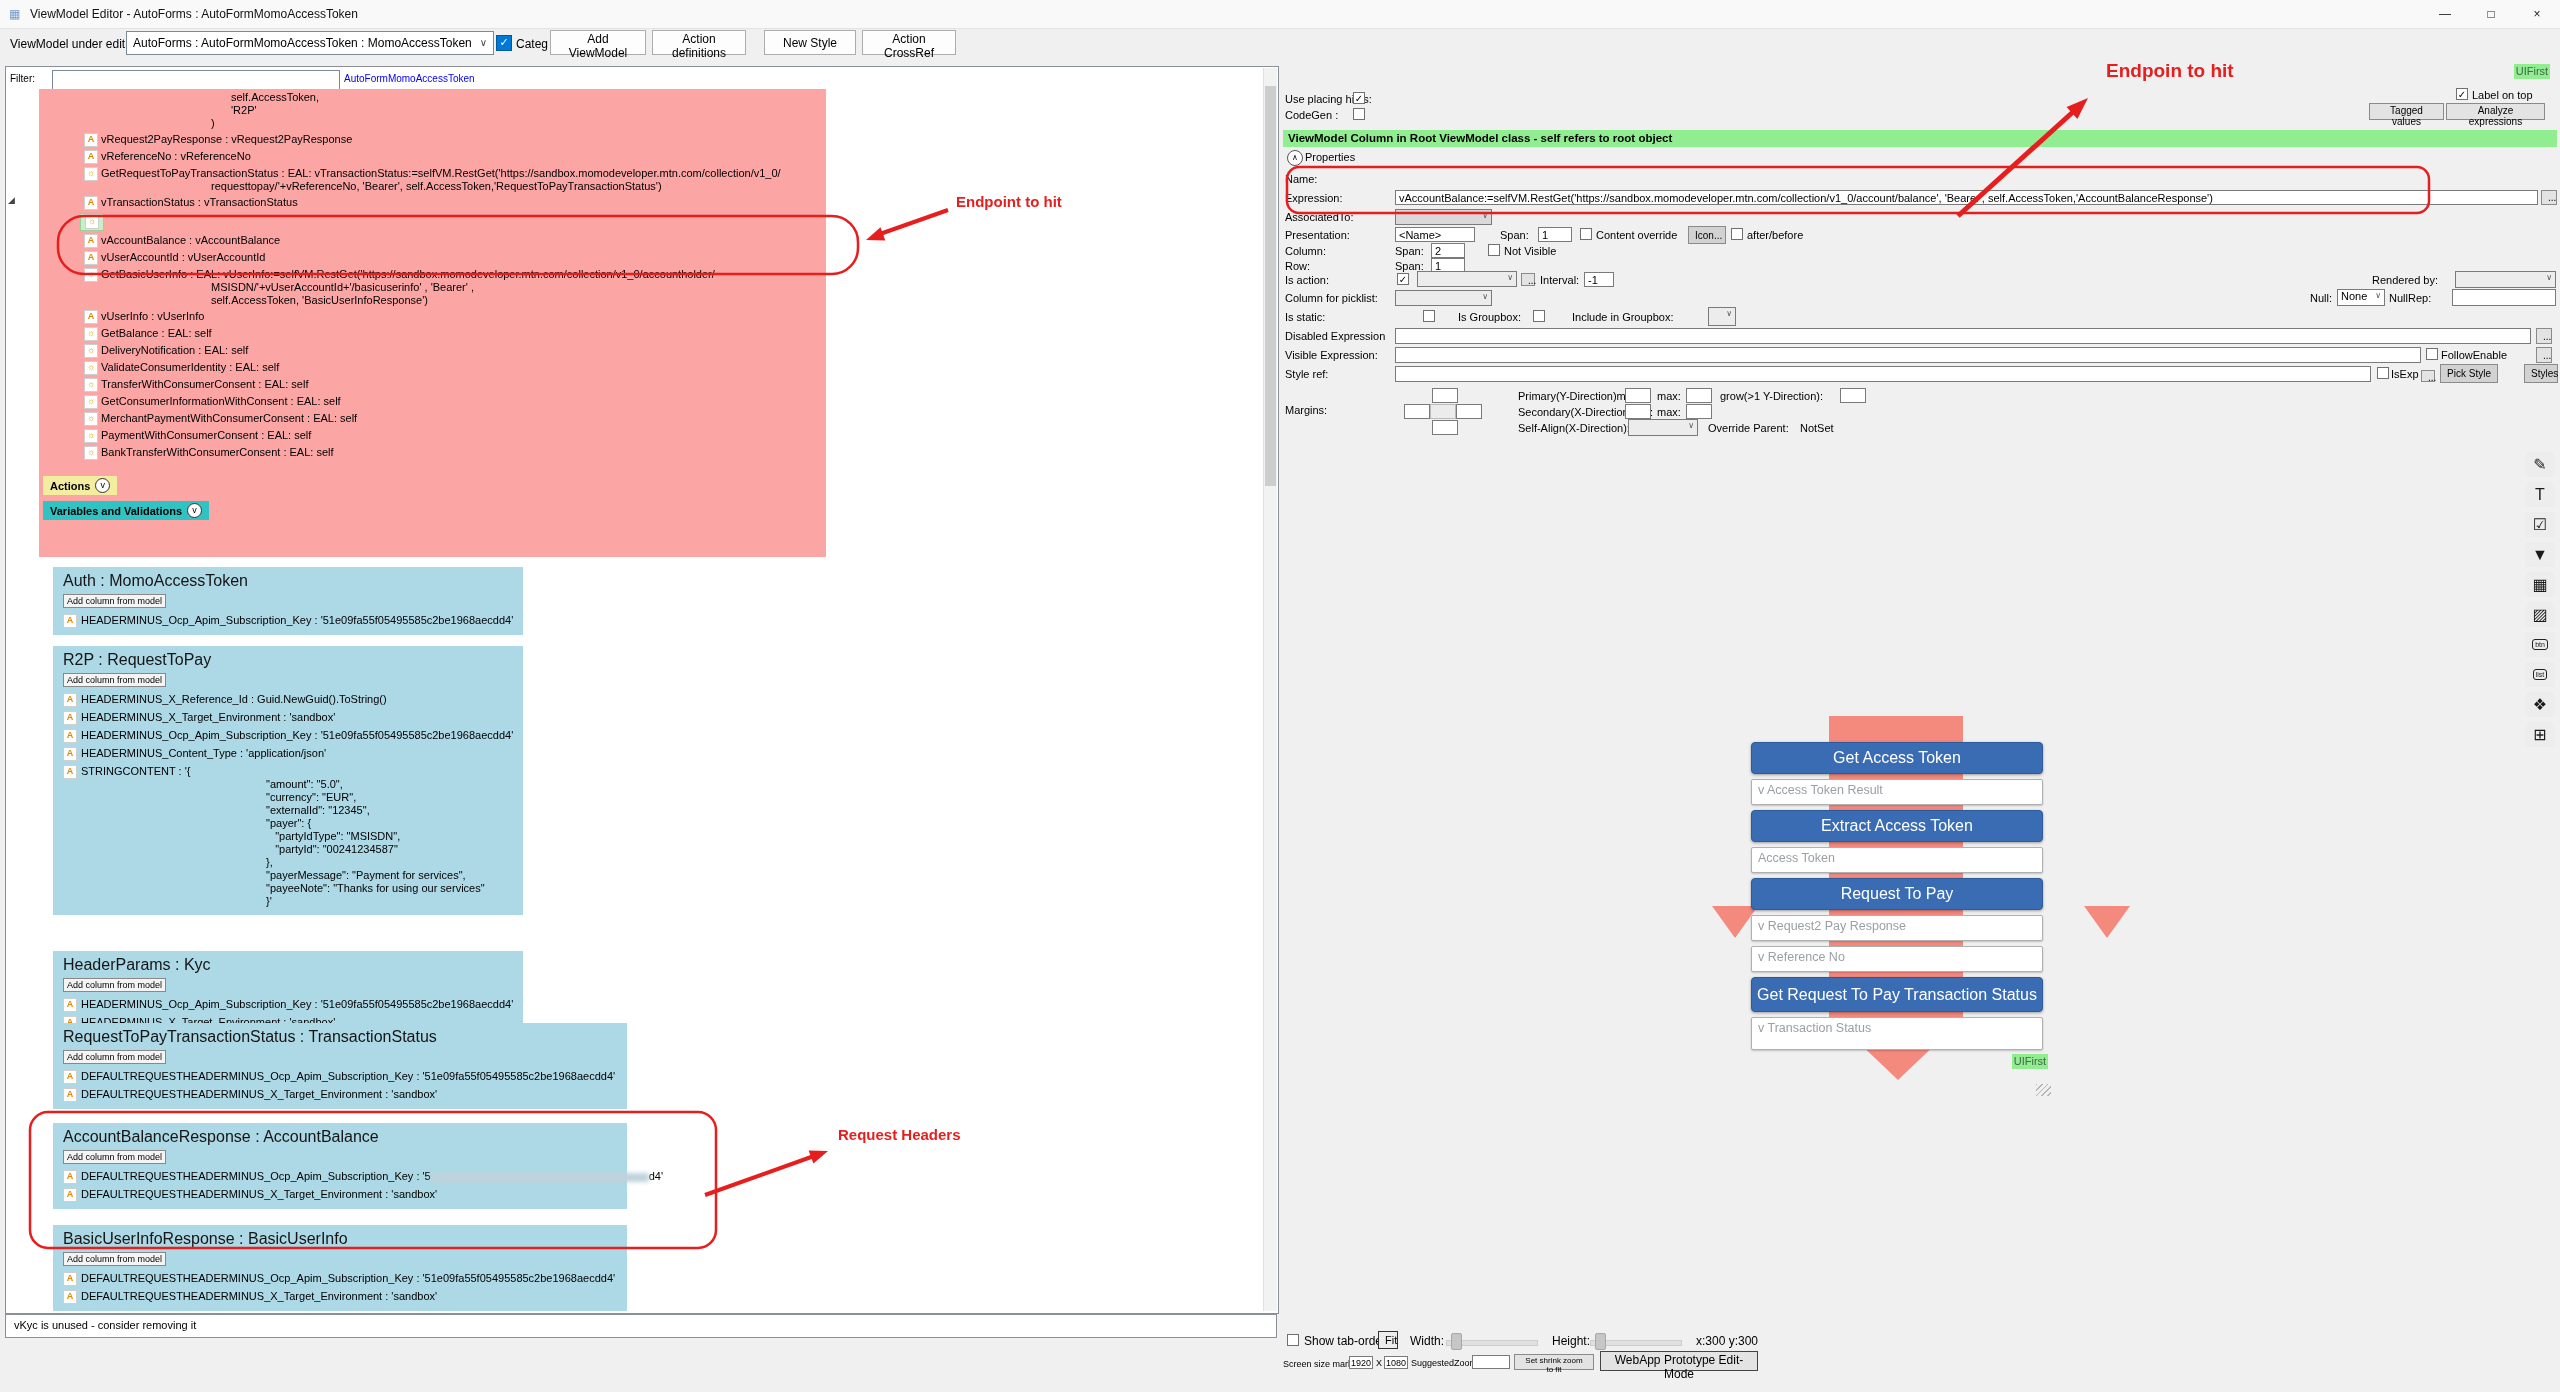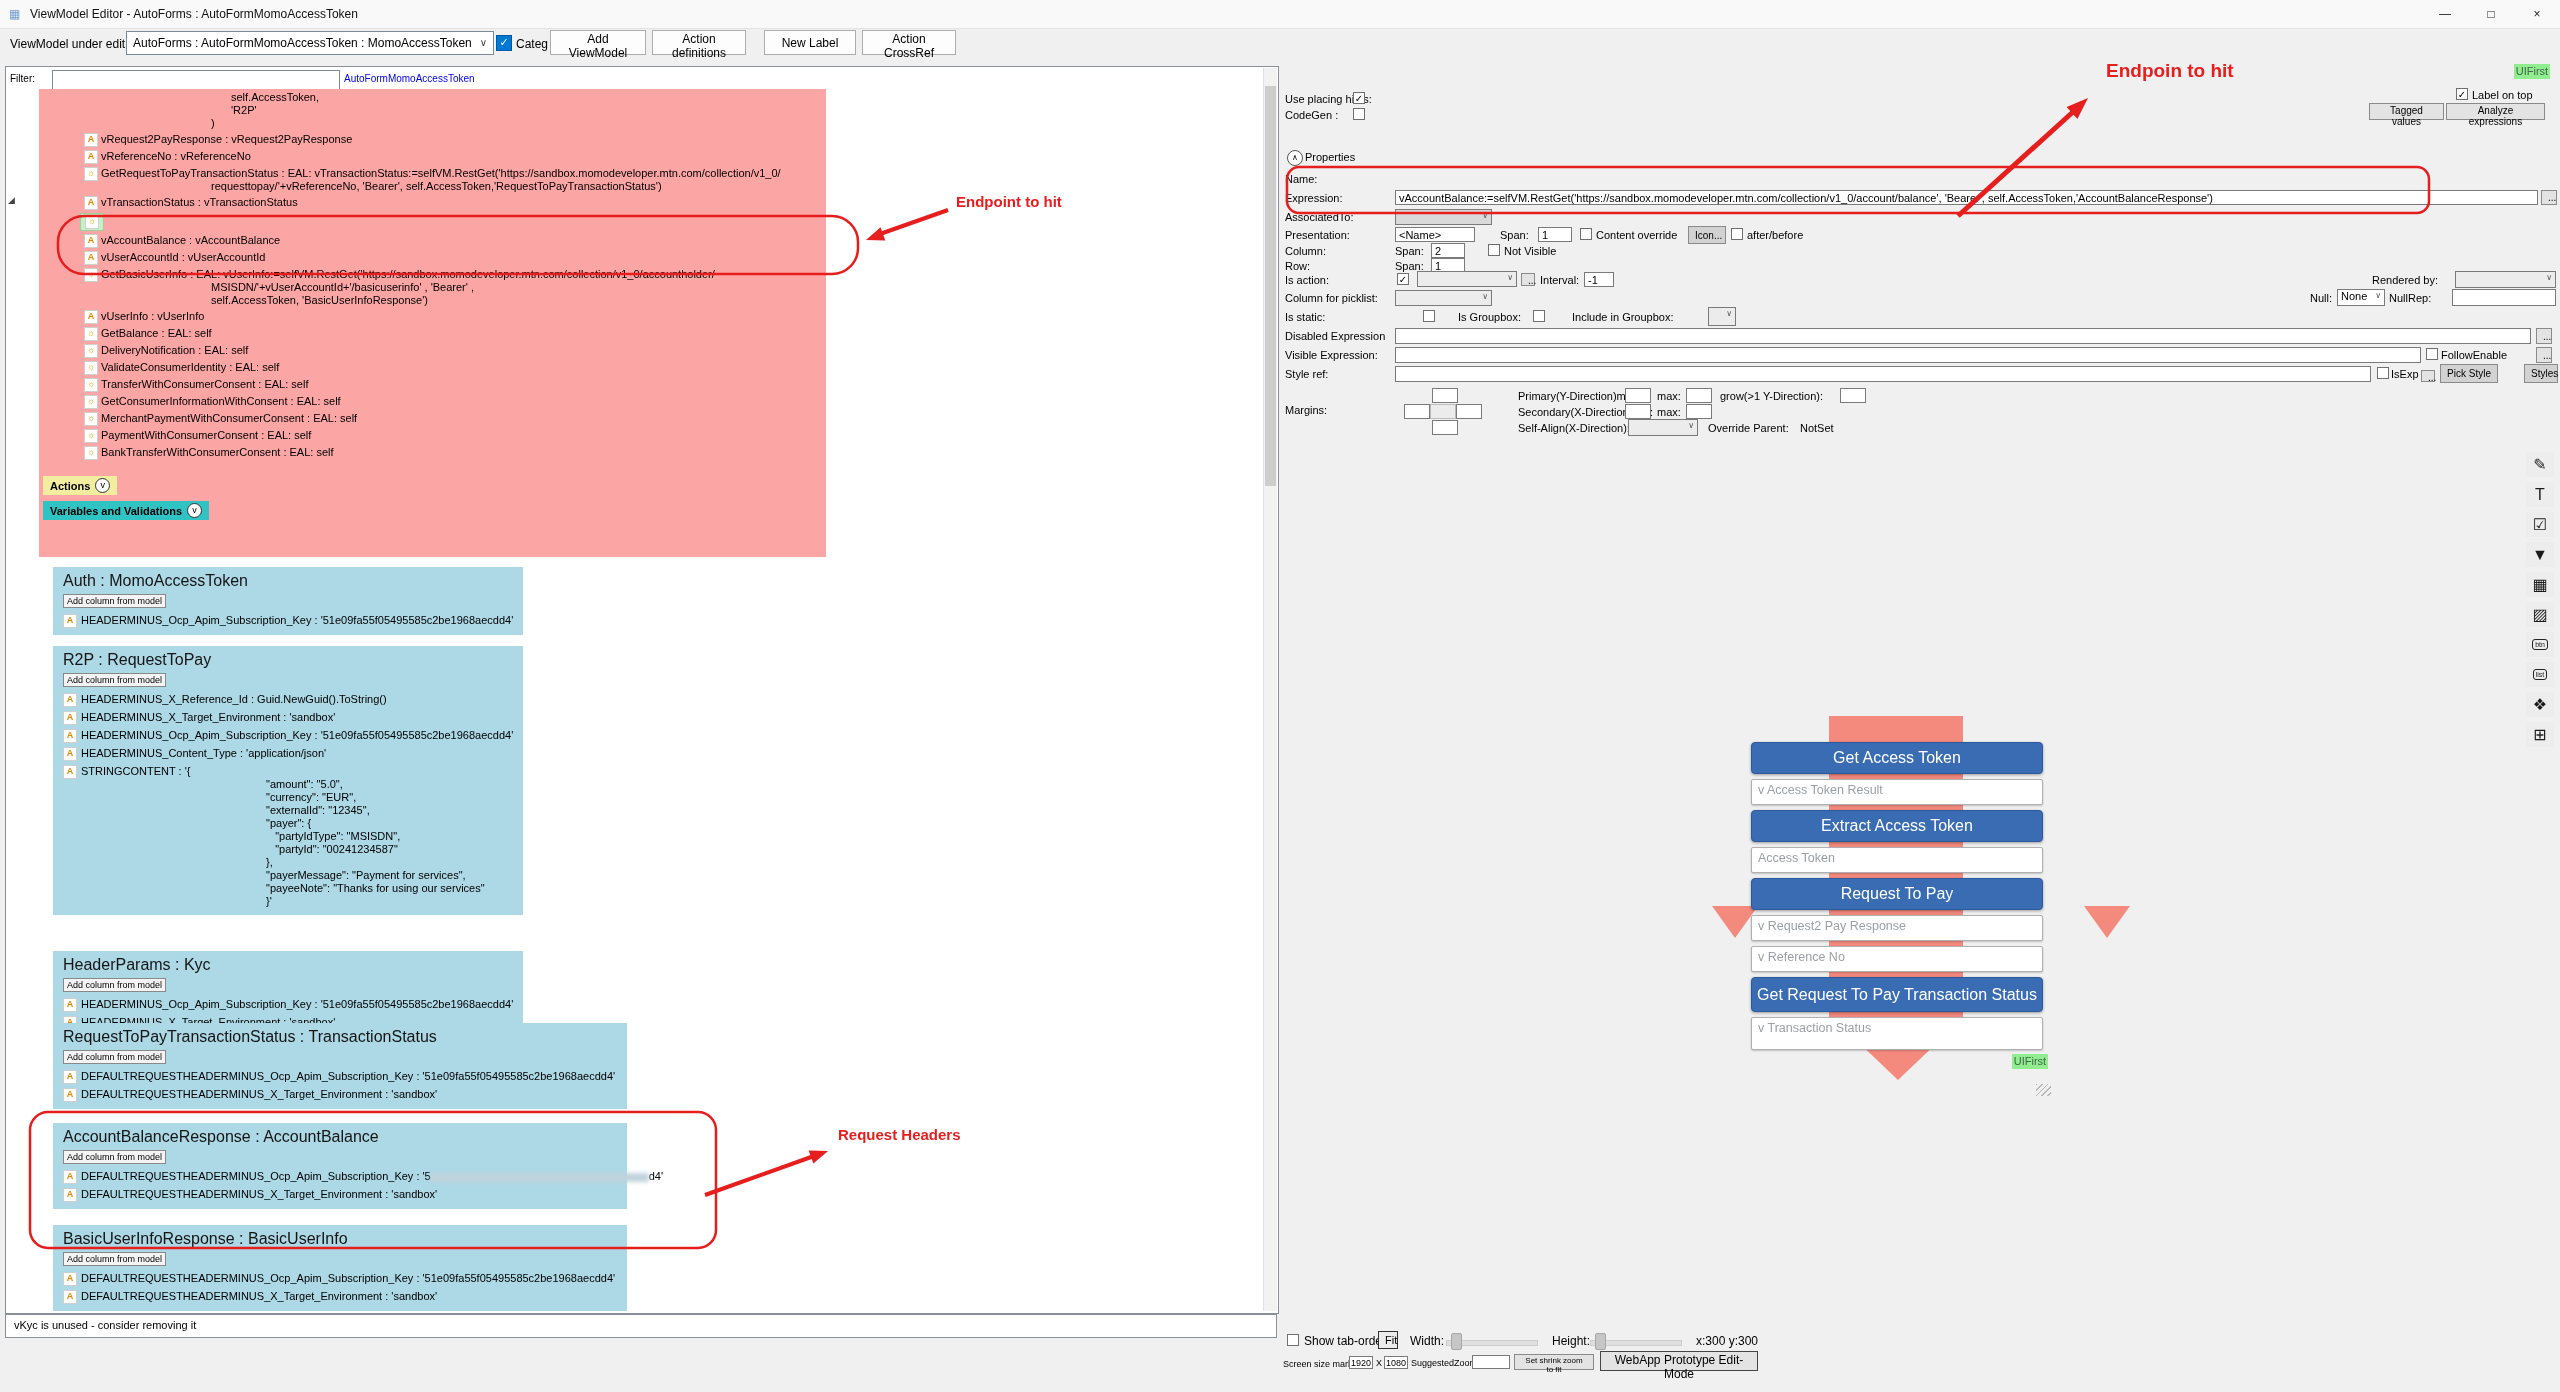--- a/index.html
+++ b/index.html
@@ -105,21 +105,21 @@
   <span class="tb-label">ViewModel under edit:</span>
   <div class="combo">
     <span>AutoForms : AutoFormMomoAccessToken : MomoAccessToken</span>
     <span class="arr">∨</span>
   </div>
   <div class="cb-blue">✓</div>
   <span class="categ-label">Categ</span>
   <div>
       <button class="tb-btn" style="left: 550px; width: 96px;">Add ViewModel</button>
       <button class="tb-btn" style="left: 652px; width: 94px;">Action definitions</button>
-      <button class="tb-btn" style="left: 764px; width: 92px;">New Label</button>
+      <button class="tb-btn" style="left: 764px; width: 92px;">New Style</button>
       <button class="tb-btn" style="left: 862px; width: 94px;">Action CrossRef</button>
     </div>
 
   <div class="lpanel">
     <span class="filter-label">Filter:</span>
     <input class="filter-input" style="">
     <span class="model-link">AutoFormMomoAccessToken</span>
     <span class="expander">◢</span>
 
     <div class="green-area">
@@ -340,20 +340,21 @@
   <div class="cbx ck" style="left:1353px;top:92px;"></div>
   <span class="rlab" style="left:1285px;top:109px;">CodeGen :</span>
   <div class="cbx" style="left:1353px;top:108px;"></div>
 
   <div class="badge" style="left:2514px;top:64px;width:36px;height:15px;">UIFirst</div>
   <div class="cbx ck" style="left:2456px;top:88px;"></div>
   <span class="rlab" style="left:2472px;top:89px;">Label on top</span>
   <button class="sbtn" style="left:2369px;top:103px;width:75px;height:17px;">Tagged values</button>
   <button class="sbtn" style="left:2446px;top:103px;width:99px;height:17px;">Analyze expressions</button>
 
+  <div class="infobar">ViewModel Column in Root ViewModel class - self refers to root object</div>
   <div class="prop-circ">∧</div>
   <span class="rlab" style="left:1305px;top:151px;">Properties</span>
 
   <span class="rlab" style="left:1285px;top:173px;text-align:center;">Name:</span>
 
   <span class="rlab" style="left:1285px;top:192px;">Expression:</span>
   <input class="rin" style="left: 1395px; top: 190px; width: 1143px; height: 15px;" value="vAccountBalance:=selfVM.RestGet('https://sandbox.momodeveloper.mtn.com/collection/v1_0/account/balance', 'Bearer', self.AccessToken,'AccountBalanceResponse')">
   <button class="sbtn" style="left:2541px;top:190px;width:16px;height:15px;">...</button>
 
   <span class="rlab" style="left:1285px;top:211px;">AssociatedTo:</span>

